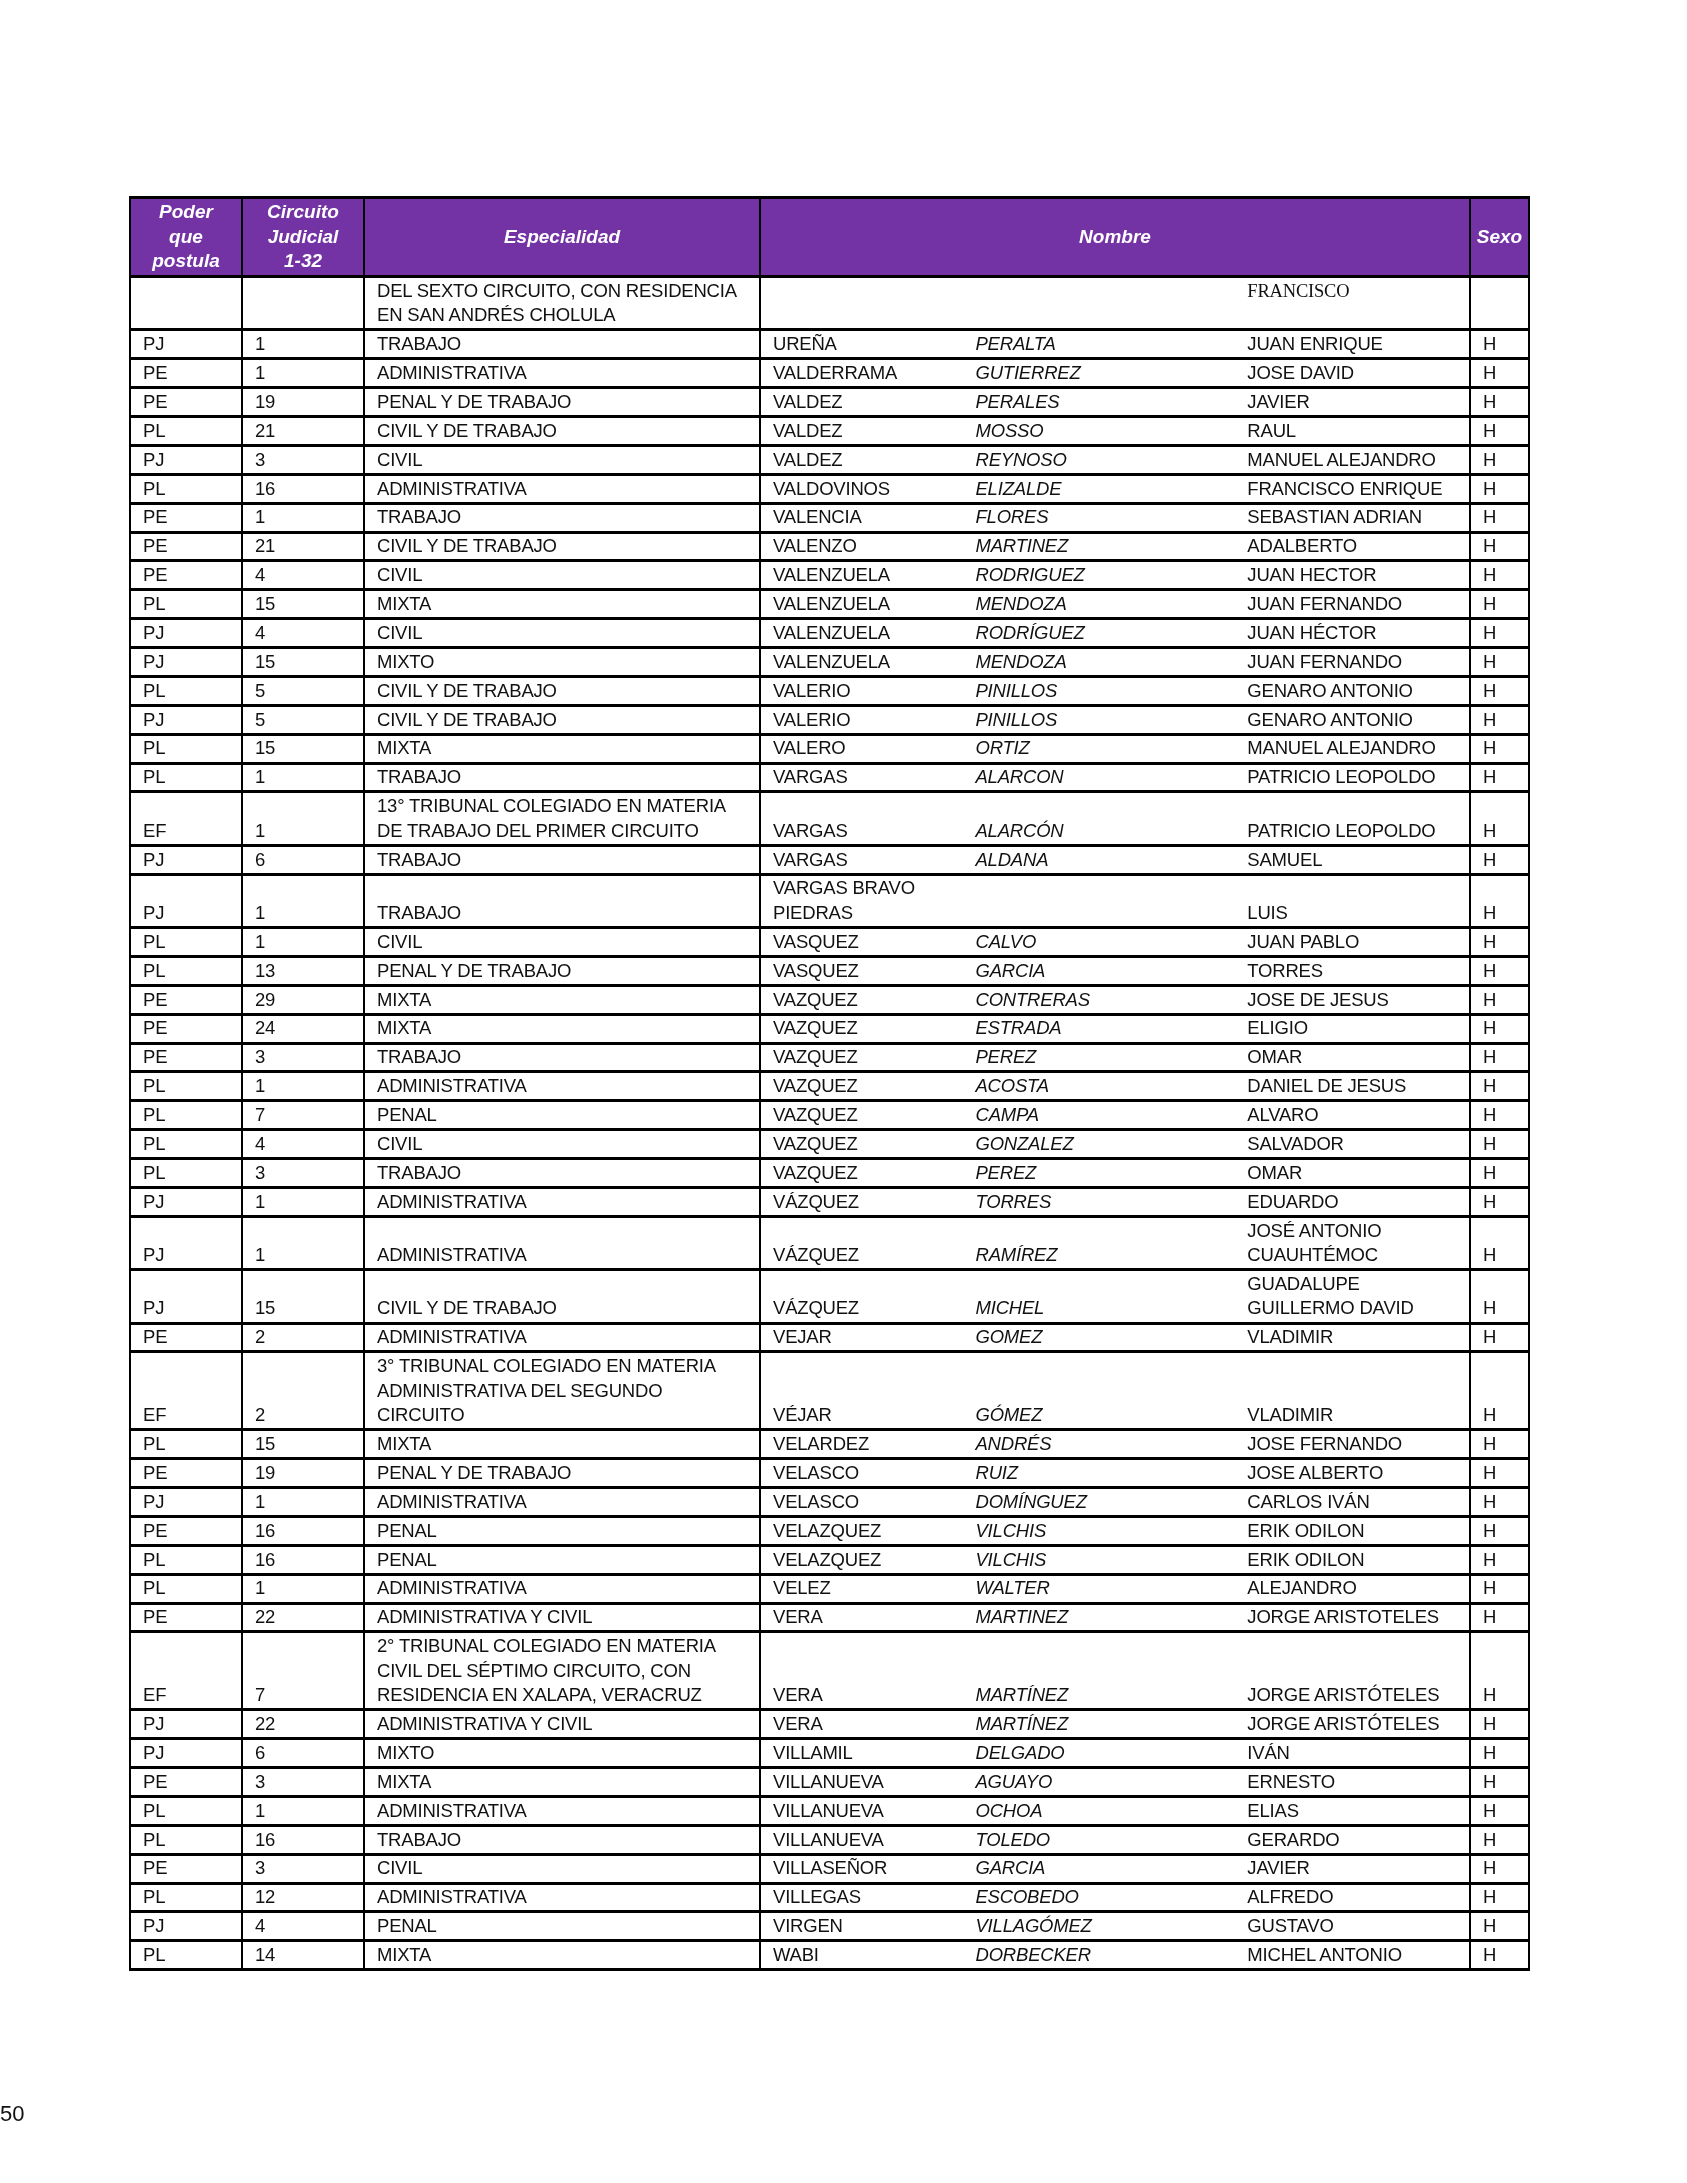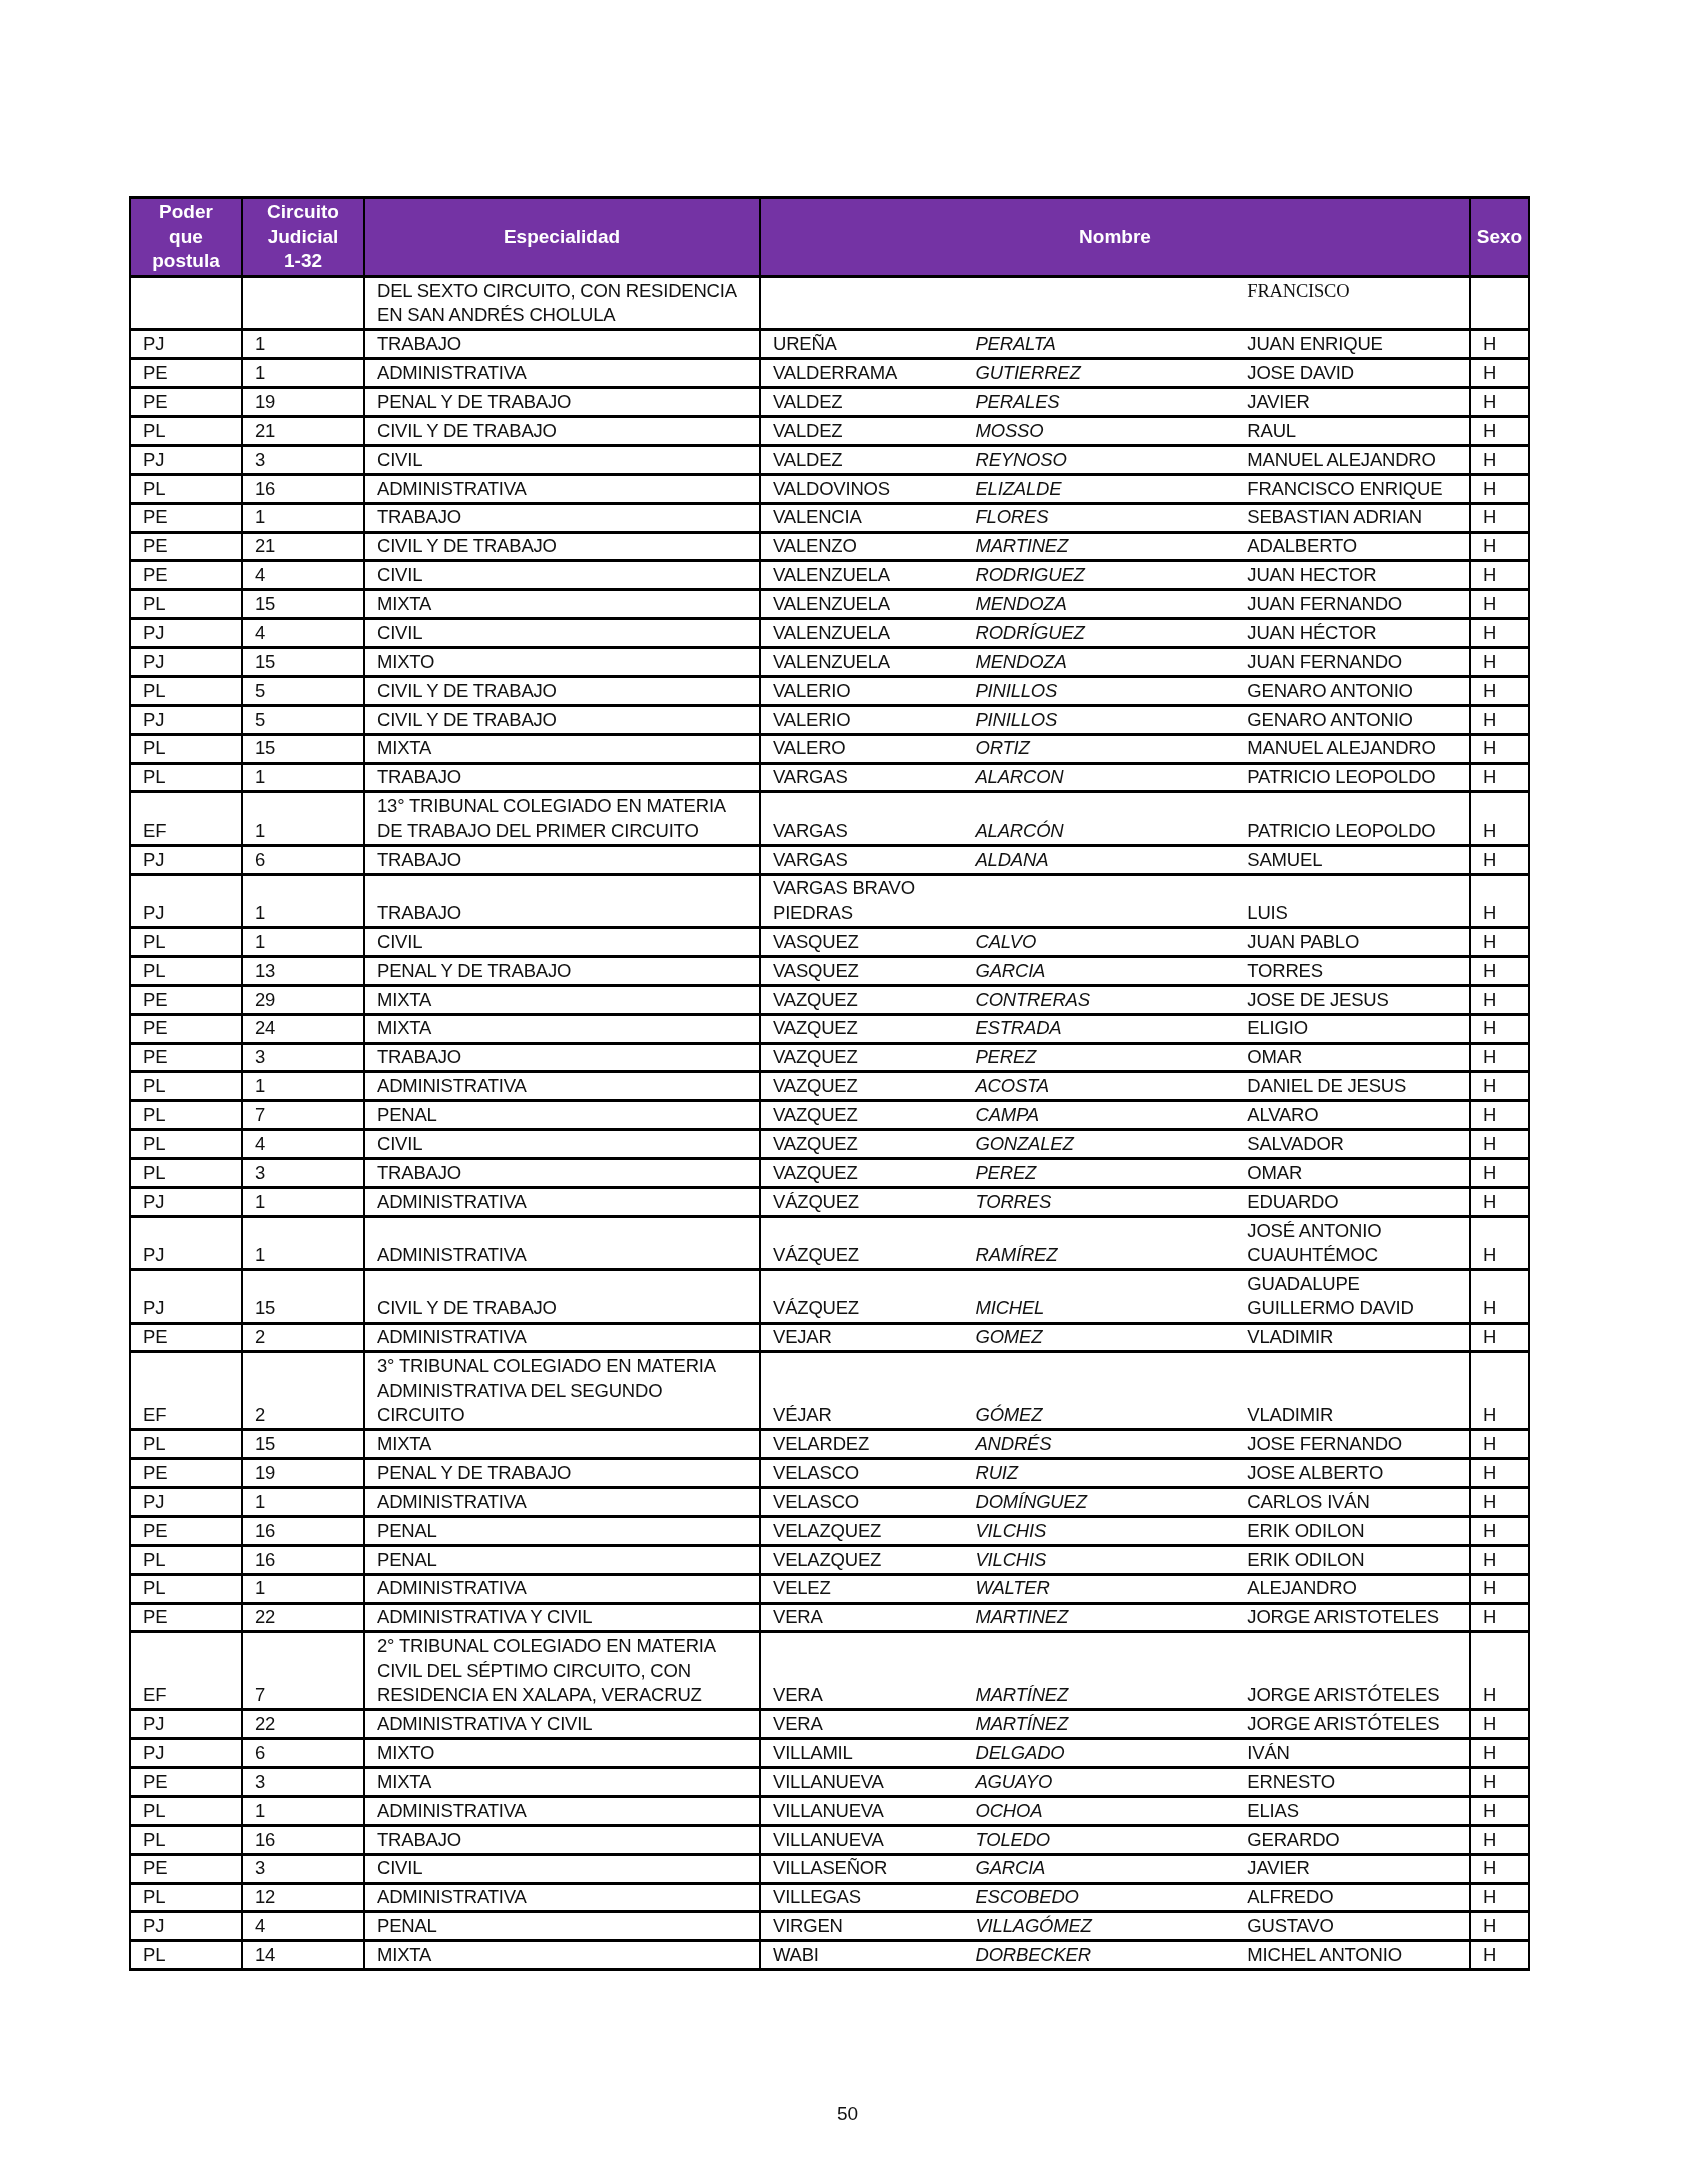--- a/index.html
+++ b/index.html
@@ -24,40 +24,40 @@
   table.judges col.w-poder{width:112px;}
   table.judges col.w-circuito{width:122px;}
   table.judges col.w-esp{width:396px;}
   table.judges col.w-nombre{width:710px;}
   table.judges col.w-sexo{width:59px;}
   th{
     background:var(--header-bg);color:var(--header-text);
     font-size:19px;font-weight:bold;line-height:24.5px;
     text-align:center;vertical-align:middle;
     border:2.6px solid var(--border);border-top-width:3.3px;border-bottom-width:3.3px;
-    height:78px;padding:1.3px 2.6px;white-space:pre-line;
+    height:78px;padding:1.3px 2.6px;white-space:pre-line;font-style:italic;
   }
   td{
     border:2.6px solid var(--border);border-top-width:3.3px;border-bottom-width:3.3px;
     font-size:18.5px;line-height:24.5px;letter-spacing:-0.2px;
     vertical-align:bottom;text-align:left;
     padding:0.7px 4px 0.7px 12px;white-space:pre-line;
     overflow:hidden;
   }
   td.c-nombre{padding-left:0;padding-right:0;}
   .nwrap{display:flex;align-items:flex-end;width:100%;}
   .nsub{display:block;padding-left:12px;white-space:pre-line;}
   .n1{width:28.6%;}
   .n2{width:38.4%;font-style:italic;}
   .n3{width:33%;}
   tr.first td{vertical-align:top;}
   tr.first .nwrap{align-items:flex-start;font-family:Liberation Serif, serif;}
   .page-number{
     position:absolute;left:0;right:0;top:2099px;
-    text-align:center;font-size:19px;line-height:29px;color:var(--text);margin-left:8px;
+    font-size:22px;line-height:29px;color:var(--text);
   }
 </style>
 </head>
 <body>
 
 <table class="judges">
   <colgroup>
     <col class="w-poder">
       <col class="w-circuito">
       <col class="w-esp">

